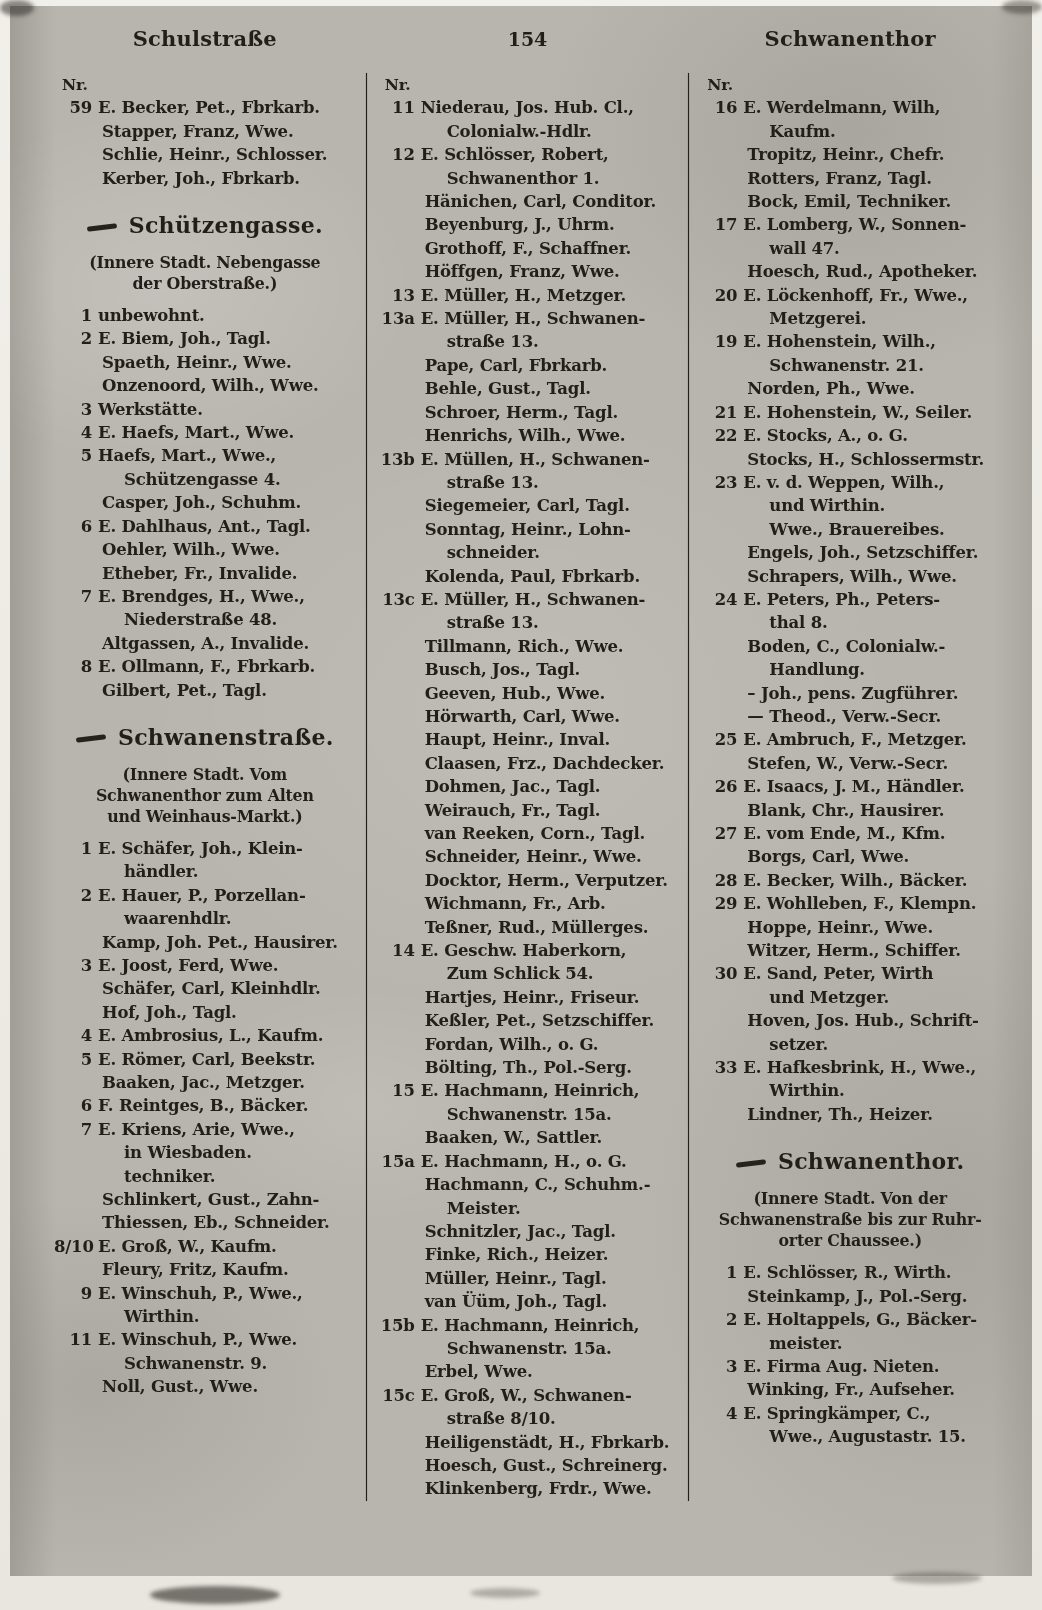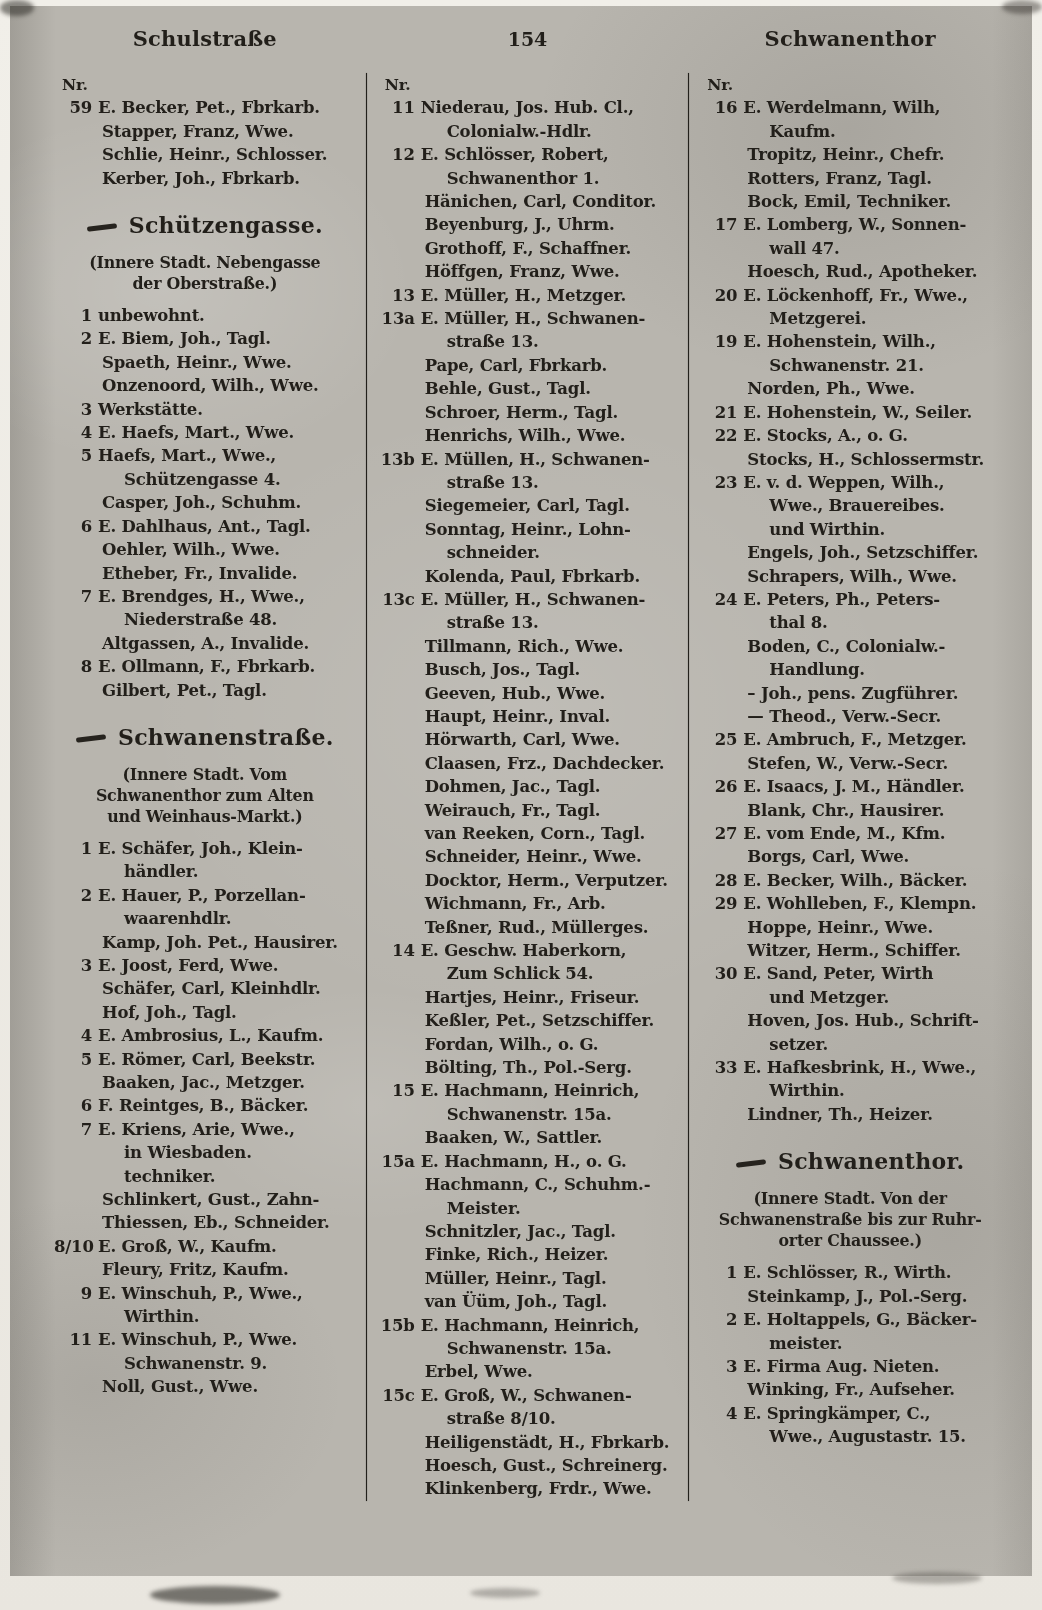--- a/index.html
+++ b/index.html
@@ -163,22 +163,22 @@
           <div class="line line-wrap"><span>straße 13.</span></div>
           <div class="line line-cont"><span>Siegemeier, Carl, Tagl.</span></div>
           <div class="line line-cont"><span>Sonntag, Heinr., Lohn-</span></div>
           <div class="line line-wrap"><span>schneider.</span></div>
           <div class="line line-cont"><span>Kolenda, Paul, Fbrkarb.</span></div>
           <div class="line line-entry"><span class="house-nr">13c</span><span>E. Müller, H., Schwanen-</span></div>
           <div class="line line-wrap"><span>straße 13.</span></div>
           <div class="line line-cont"><span>Tillmann, Rich., Wwe.</span></div>
           <div class="line line-cont"><span>Busch, Jos., Tagl.</span></div>
           <div class="line line-cont"><span>Geeven, Hub., Wwe.</span></div>
+          <div class="line line-cont"><span>Hörwarth, Carl, Wwe.</span></div>
           <div class="line line-cont"><span>Haupt, Heinr., Inval.</span></div>
-          <div class="line line-cont"><span>Hörwarth, Carl, Wwe.</span></div>
           <div class="line line-cont"><span>Claasen, Frz., Dachdecker.</span></div>
           <div class="line line-cont"><span>Dohmen, Jac., Tagl.</span></div>
           <div class="line line-cont"><span>Weirauch, Fr., Tagl.</span></div>
           <div class="line line-cont"><span>van Reeken, Corn., Tagl.</span></div>
           <div class="line line-cont"><span>Schneider, Heinr., Wwe.</span></div>
           <div class="line line-cont"><span>Docktor, Herm., Verputzer.</span></div>
           <div class="line line-cont"><span>Wichmann, Fr., Arb.</span></div>
           <div class="line line-cont"><span>Teßner, Rud., Müllerges.</span></div>
           <div class="line line-entry"><span class="house-nr">14</span><span>E. Geschw. Haberkorn,</span></div>
           <div class="line line-wrap"><span>Zum Schlick 54.</span></div>
@@ -218,22 +218,22 @@
           <div class="line line-cont"><span>Hoesch, Rud., Apotheker.</span></div>
           <div class="line line-entry"><span class="house-nr">20</span><span>E. Löckenhoff, Fr., Wwe.,</span></div>
           <div class="line line-wrap"><span>Metzgerei.</span></div>
           <div class="line line-entry"><span class="house-nr">19</span><span>E. Hohenstein, Wilh.,</span></div>
           <div class="line line-wrap"><span>Schwanenstr. 21.</span></div>
           <div class="line line-cont"><span>Norden, Ph., Wwe.</span></div>
           <div class="line line-entry"><span class="house-nr">21</span><span>E. Hohenstein, W., Seiler.</span></div>
           <div class="line line-entry"><span class="house-nr">22</span><span>E. Stocks, A., o. G.</span></div>
           <div class="line line-cont"><span>Stocks, H., Schlossermstr.</span></div>
           <div class="line line-entry"><span class="house-nr">23</span><span>E. v. d. Weppen, Wilh.,</span></div>
+          <div class="line line-wrap"><span>und Wirthin.</span></div>
           <div class="line line-wrap"><span>Wwe., Brauereibes.</span></div>
-          <div class="line line-wrap"><span>und Wirthin.</span></div>
           <div class="line line-cont"><span>Engels, Joh., Setzschiffer.</span></div>
           <div class="line line-cont"><span>Schrapers, Wilh., Wwe.</span></div>
           <div class="line line-entry"><span class="house-nr">24</span><span>E. Peters, Ph., Peters-</span></div>
           <div class="line line-wrap"><span>thal 8.</span></div>
           <div class="line line-cont"><span>Boden, C., Colonialw.-</span></div>
           <div class="line line-wrap"><span>Handlung.</span></div>
           <div class="line line-cont"><span>– Joh., pens. Zugführer.</span></div>
           <div class="line line-cont"><span>— Theod., Verw.-Secr.</span></div>
           <div class="line line-entry"><span class="house-nr">25</span><span>E. Ambruch, F., Metzger.</span></div>
           <div class="line line-cont"><span>Stefen, W., Verw.-Secr.</span></div>

